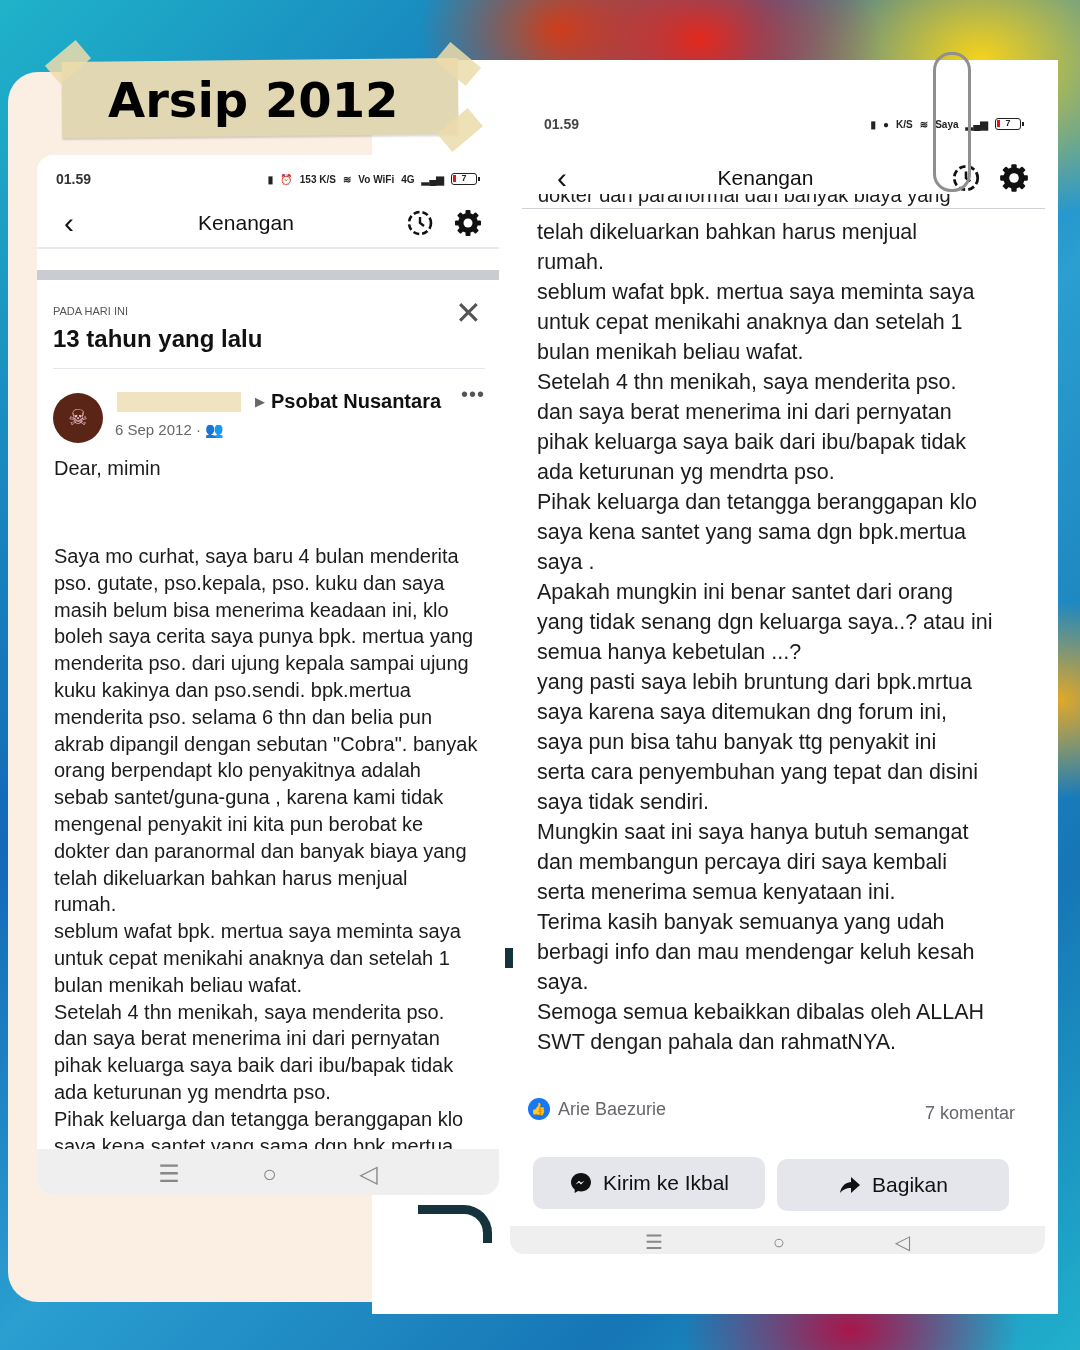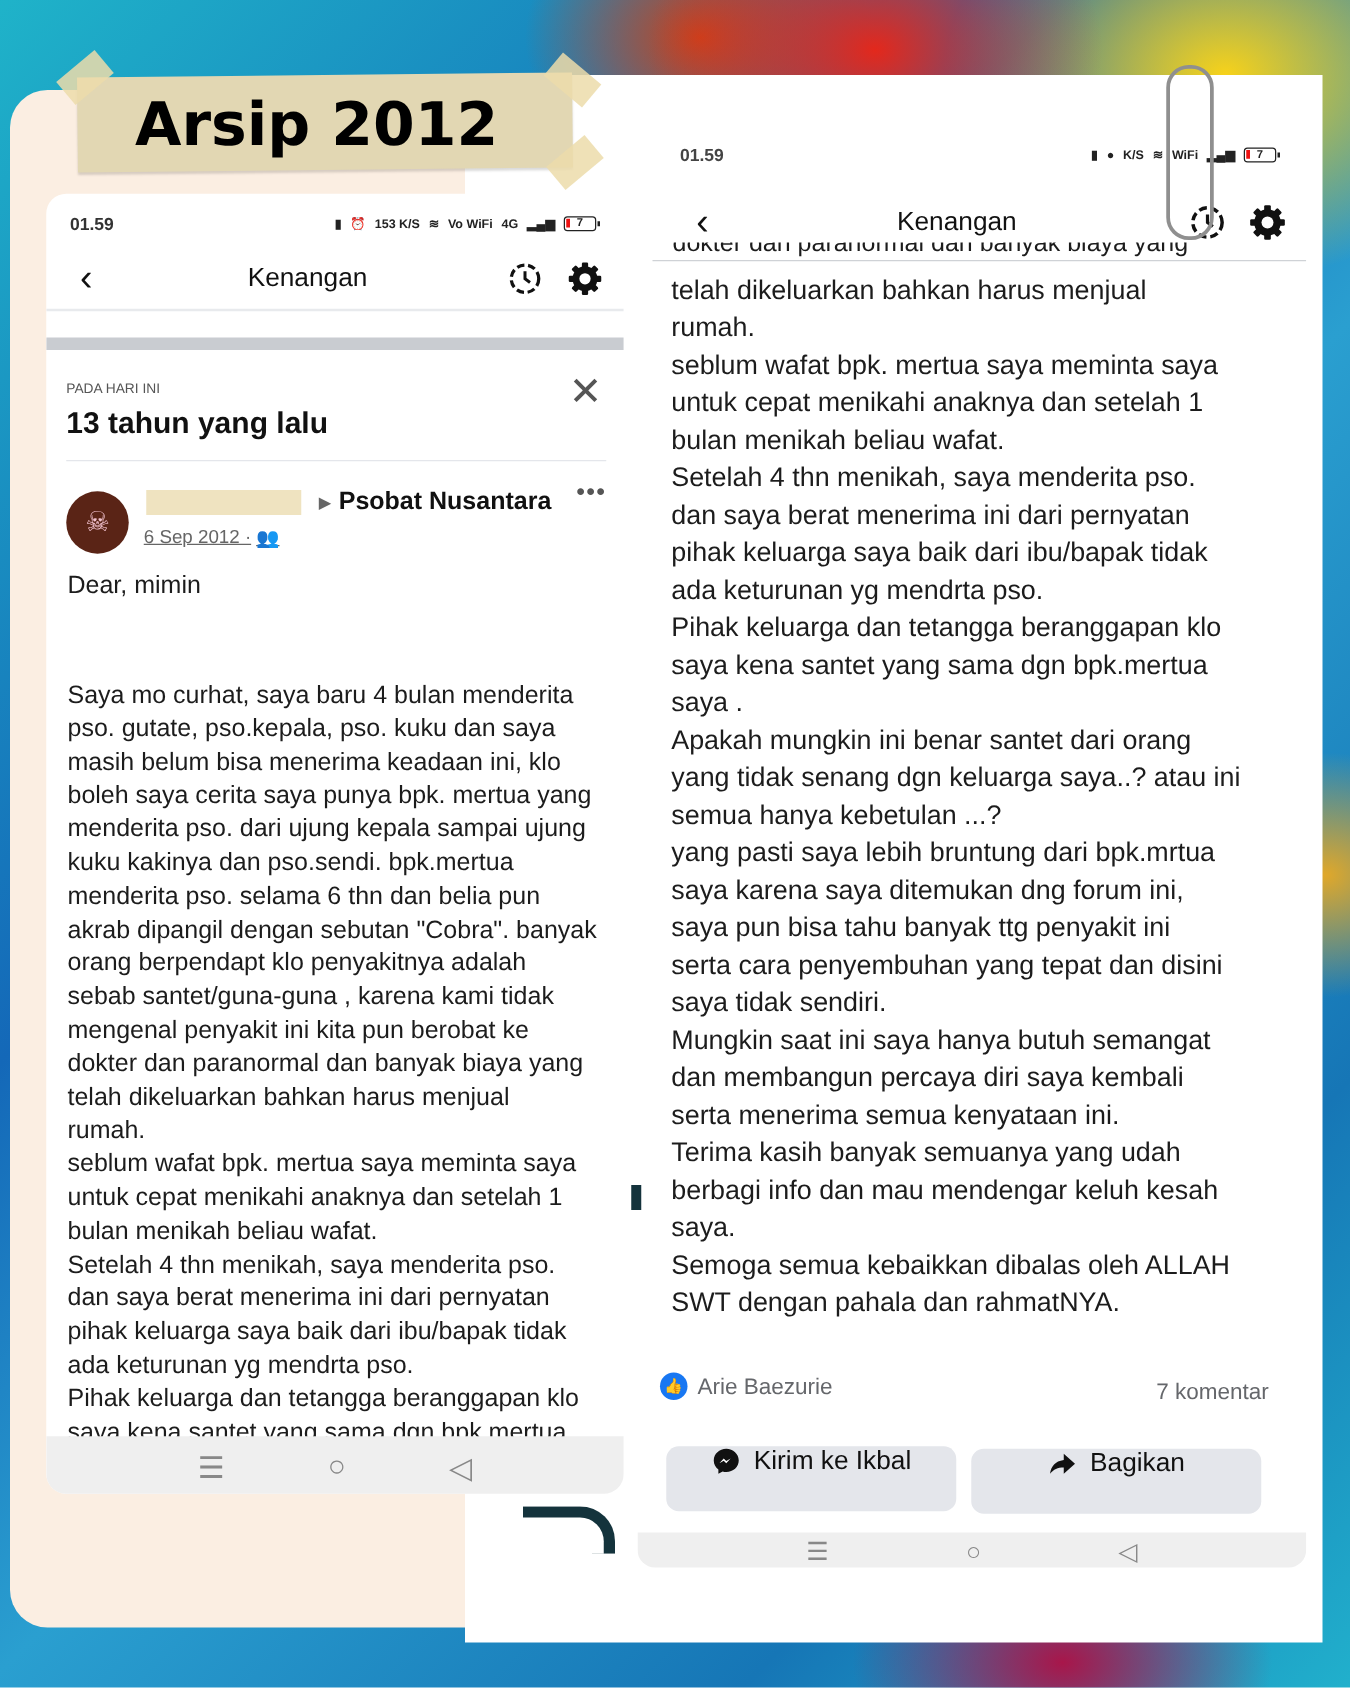--- a/index.html
+++ b/index.html
@@ -73,21 +73,21 @@
   .post-text { font-size: 20px; line-height: 26.8px; color: #1c1c1c; white-space: pre-line; }
 
   .navbar {
     position: absolute; left: 0; right: 0; height: 50px; background: #efefef;
     display: flex; align-items: center; justify-content: space-around; color: #888; font-size: 24px;
     padding: 0 80px;
   }
 
   .btn {
     position: absolute; height: 52px; background: #e4e6eb; border-radius: 10px;
-    display: flex; align-items: flex-start; justify-content: center; gap: 10px;
+    display: flex; align-items: center; justify-content: center; gap: 10px;
     font-size: 21px; color: #111; font-weight: normal;
   }
 
   .paperclip {
     position: absolute; left: 933px; top: 52px; width: 38px; height: 140px;
     border: 3px solid #8f8f8f; border-radius: 18px 18px 18px 18px; border-bottom-color: #8f8f8f;
   }
 </style>
 </head>
 <body>
@@ -145,21 +145,21 @@
   <div style="position:absolute;left:418px;top:142px;font-size:32px;color:#555;line-height:32px;">✕</div>
   <div style="position:absolute;left:16px;right:14px;top:213px;height:1px;background:#e4e6eb;"></div>
 
   <div style="position:absolute;left:16px;top:238px;width:50px;height:50px;border-radius:50%;background:#5a2416;display:flex;align-items:center;justify-content:center;color:#f2c3d0;font-size:22px;">☠</div>
   <div style="position:absolute;left:80px;top:237px;width:124px;height:20px;background:#efe3c0;"></div>
   <div style="position:absolute;left:218px;top:235px;display:flex;align-items:center;gap:6px;">
     <span style="color:#666;font-size:13px;">▶</span>
     <span style="font-size:20px;font-weight:bold;color:#111;">Psobat Nusantara</span>
   </div>
   <div style="position:absolute;left:424px;top:228px;font-size:20px;color:#555;letter-spacing:1px;">•••</div>
-  <div style="position:absolute;left:78px;top:266px;font-size:15px;color:#666;display:flex;gap:4px;text-decoration:underline;">
+  <div style="position:absolute;left:78px;top:266px;font-size:15px;color:#666;display:flex;gap:4px;">
     <span>6 Sep 2012 ·</span>
     <span>👥</span>
   </div>
   <div style="position:absolute;left:17px;top:302px;font-size:20px;color:#1c1c1c;text-align:right;">Dear, mimin</div>
   <div class="post-text" style="position:absolute;left:17px;top:351px;width:440px;margin-top:37px;">Saya mo curhat, saya baru 4 bulan menderita
 pso. gutate, pso.kepala, pso. kuku dan saya
 masih belum bisa menerima keadaan ini, klo
 boleh saya cerita saya punya bpk. mertua yang
 menderita pso. dari ujung kepala sampai ujung
 kuku kakinya dan  pso.sendi. bpk.mertua
@@ -190,21 +190,21 @@
 </div>
 
 <div class="screen right">
   <div class="statusbar" style="top:8px;padding:0 24px 0 34px;color:#444;">
     <span>01.59</span>
     <span class="status-icons">
       <span>▮</span>
       <span>●</span>
       <span>K/S</span>
       <span>≋</span>
-      <span>WiFi</span>
+      <span>Saya</span>
       <span>▂▄▆</span>
       <span class="battery">7</span>
     </span>
   </div>
   <div class="appbar" style="top:52px;padding-left:32px;">
     <span class="back">‹</span>
     <span class="title">Kenangan</span>
     <span class="icon">
       <svg width="32" height="32" viewBox="0 0 30 30">
           <circle cx="15" cy="15" r="11" fill="none" stroke="#111" stroke-width="2.6" stroke-dasharray="6 3"></circle>

